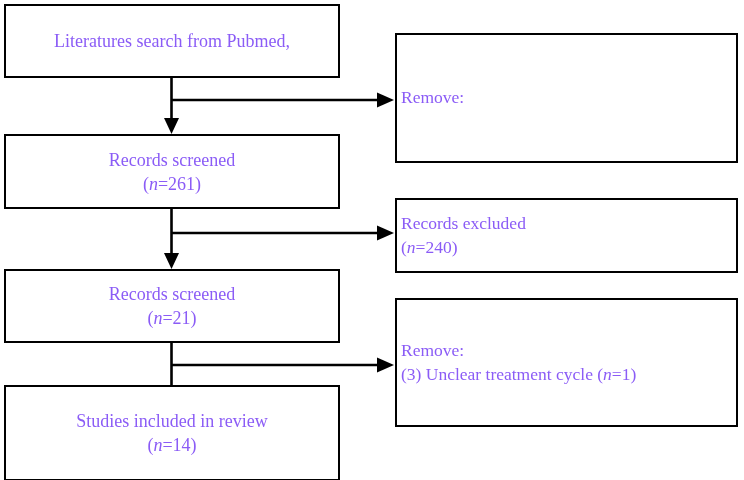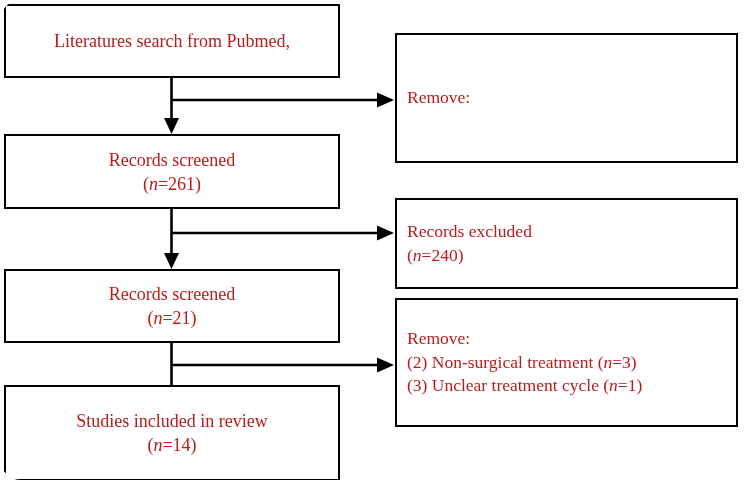--- a/index.html
+++ b/index.html
@@ -7,22 +7,21 @@
     padding: 0;
     background: #ffffff;
   }
   #canvas {
     position: relative;
     width: 744px;
     height: 480px;
     background: #ffffff;
     overflow: hidden;
     font-family: "Liberation Serif", serif;
-    color: #b91c1c;
-    border-radius: 21px;
+    color: #8b5cf6;
   }
   .box {
     position: absolute;
     box-sizing: border-box;
     border: 2.5px solid #000000;
     background: #ffffff;
     display: flex;
     flex-direction: column;
     justify-content: center;
   }
@@ -36,31 +35,31 @@
     align-items: center;
     text-align: center;
     font-size: 18px;
     line-height: 24px;
   }
   .right-box {
     left: 395px;
     width: 343px;
     align-items: flex-start;
     text-align: left;
-    padding-left: 10px;
+    padding-left: 4px;
     padding-right: 4px;
     font-size: 17.5px;
     line-height: 23.5px;
   }
   #box-search   { top: 4px;   height: 74px; }
   #box-screen1  { top: 134px; height: 75px; }
   #box-screen2  { top: 269px; height: 74px; }
   #box-included { top: 385px; height: 96px; }
   #box-remove1  { top: 33px;  height: 130px; }
-  #box-excluded { top: 198px; height: 91px; }
+  #box-excluded { top: 198px; height: 75px; }
   #box-remove2  { top: 298px; height: 129px; }
   #connector-layer {
     position: absolute;
     left: 0;
     top: 0;
     width: 744px;
     height: 480px;
     pointer-events: none;
   }
   #connector-layer line {
@@ -119,17 +118,16 @@
     <span class="line">Remove:</span>
   </div>
 
   <div id="box-excluded" class="box right-box">
     <span class="line">Records excluded</span>
     <span class="line">(<i>n</i>=240)</span>
   </div>
 
   <div id="box-remove2" class="box right-box">
     <span class="line">Remove:</span>
-    <span class="line">(2) Non-surgical treatment (<i>n</i>=3)</span>
     <span class="line">(3) Unclear treatment cycle (<i>n</i>=1)</span>
   </div>
 
 </div>
 
 </body></html>

